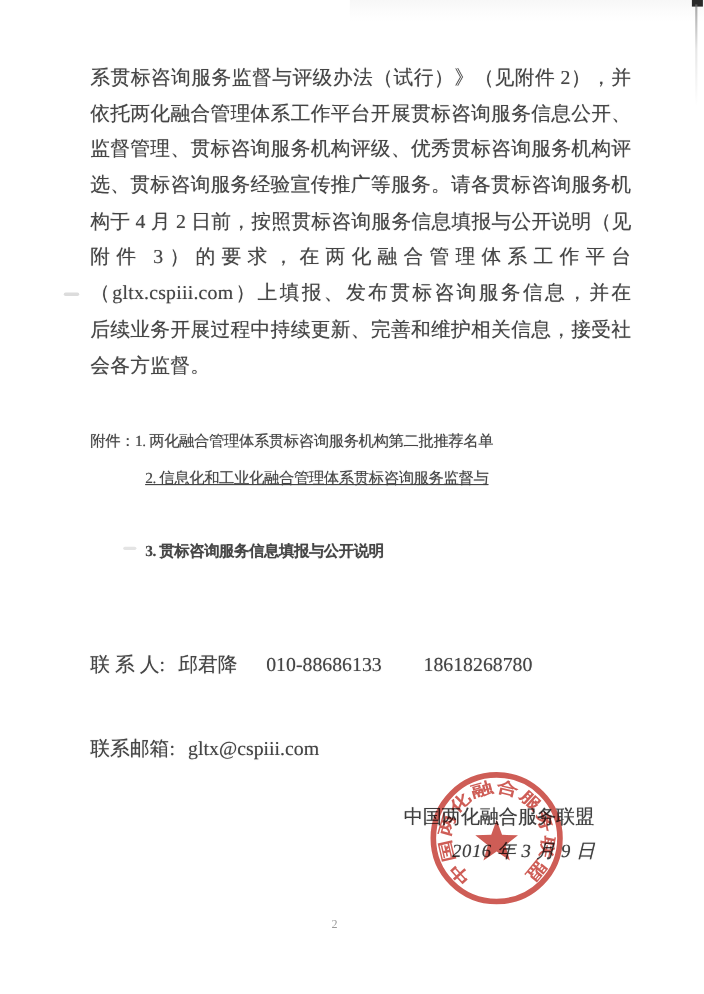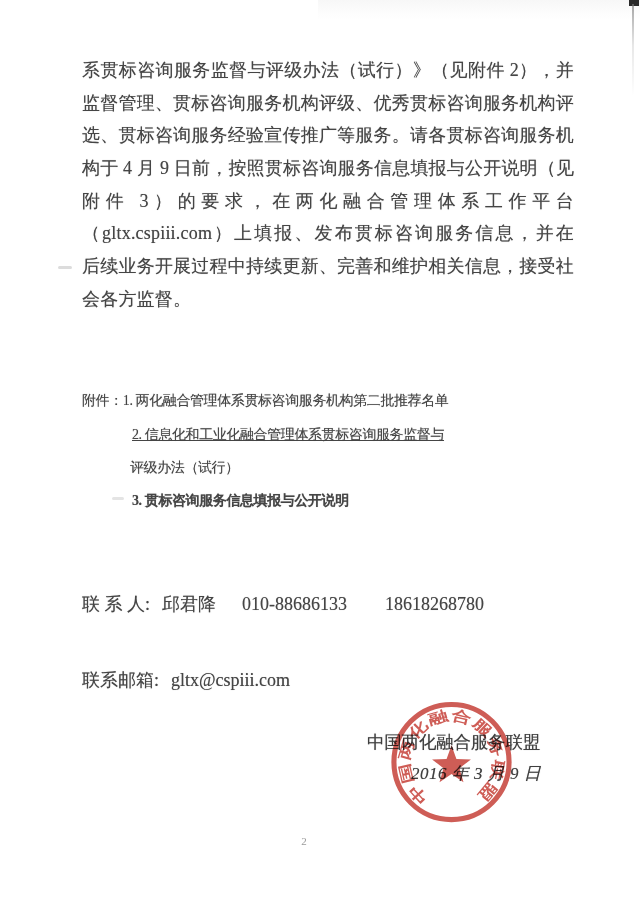--- a/index.html
+++ b/index.html
@@ -83,34 +83,34 @@
 <div class="page">
 
   <div class="smudge-top"></div>
   <div class="corner-mark"></div>
   <div class="edge-line"></div>
   <div class="speck1"></div>
   <div class="speck2"></div>
 
   <div class="body-text">
     <div class="body-line">系贯标咨询服务监督与评级办法（试行）》（见附件 2），并</div>
+    <div class="body-line">依托两化融合管理体系工作平台开展贯标咨询服务信息公开、</div>
     <div class="body-line">监督管理、贯标咨询服务机构评级、优秀贯标咨询服务机构评</div>
     <div class="body-line">选、贯标咨询服务经验宣传推广等服务。请各贯标咨询服务机</div>
-    <div class="body-line">构于 4 月 9 日前，按照贯标咨询服务信息填报与公开说明（见</div>
+    <div class="body-line">构于 4 月 2 日前，按照贯标咨询服务信息填报与公开说明（见</div>
     <div class="body-line">附件 3）的要求，在两化融合管理体系工作平台</div>
     <div class="body-line">（gltx.cspiii.com）上填报、发布贯标咨询服务信息，并在</div>
     <div class="body-line">后续业务开展过程中持续更新、完善和维护相关信息，接受社</div>
     <div class="body-line last">会各方监督。</div>
   </div>
 
   <div class="att-line" style="left:82px;top:392px;">
     <span>附件：</span><span>1. 两化融合管理体系贯标咨询服务机构第二批推荐名单</span>
   </div>
   <div class="att-line" style="left:132px;top:426px;text-decoration:underline;">2. 信息化和工业化融合管理体系贯标咨询服务监督与</div>
-  <div class="att-line" style="left:130px;top:459px;">评级办法（试行）</div>
   <div class="att-line" style="left:132px;top:492px;font-weight:bold;">3. 贯标咨询服务信息填报与公开说明</div>
 
   <div class="contact-line" style="top:592px;">
     <span>联 系 人:</span><span class="gap-xs"></span><span>邱君降</span><span class="gap-sm"></span><span>010-88686133</span><span class="gap-md"></span><span>18618268780</span>
   </div>
   <div class="contact-line" style="top:627px;margin-top:41px;">
     <span>联系邮箱:</span><span class="gap-xs"></span><span>gltx@cspiii.com</span>
   </div>
 
   <div class="sig-org">中国两化融合服务联盟</div>

